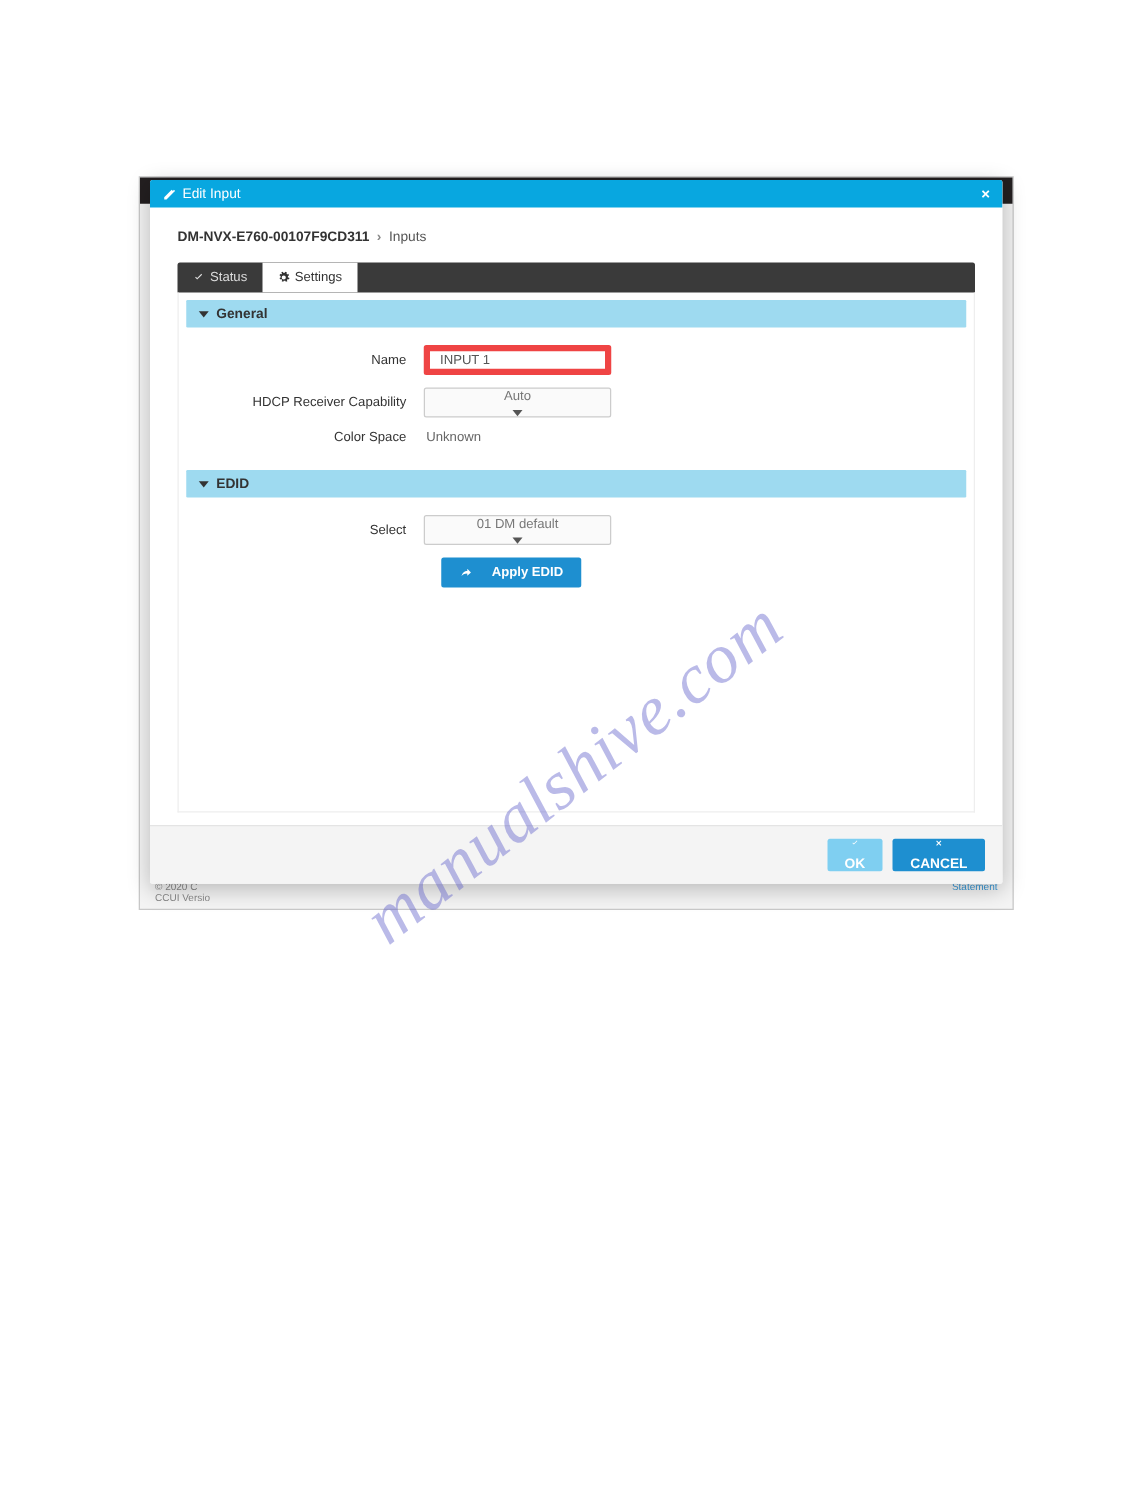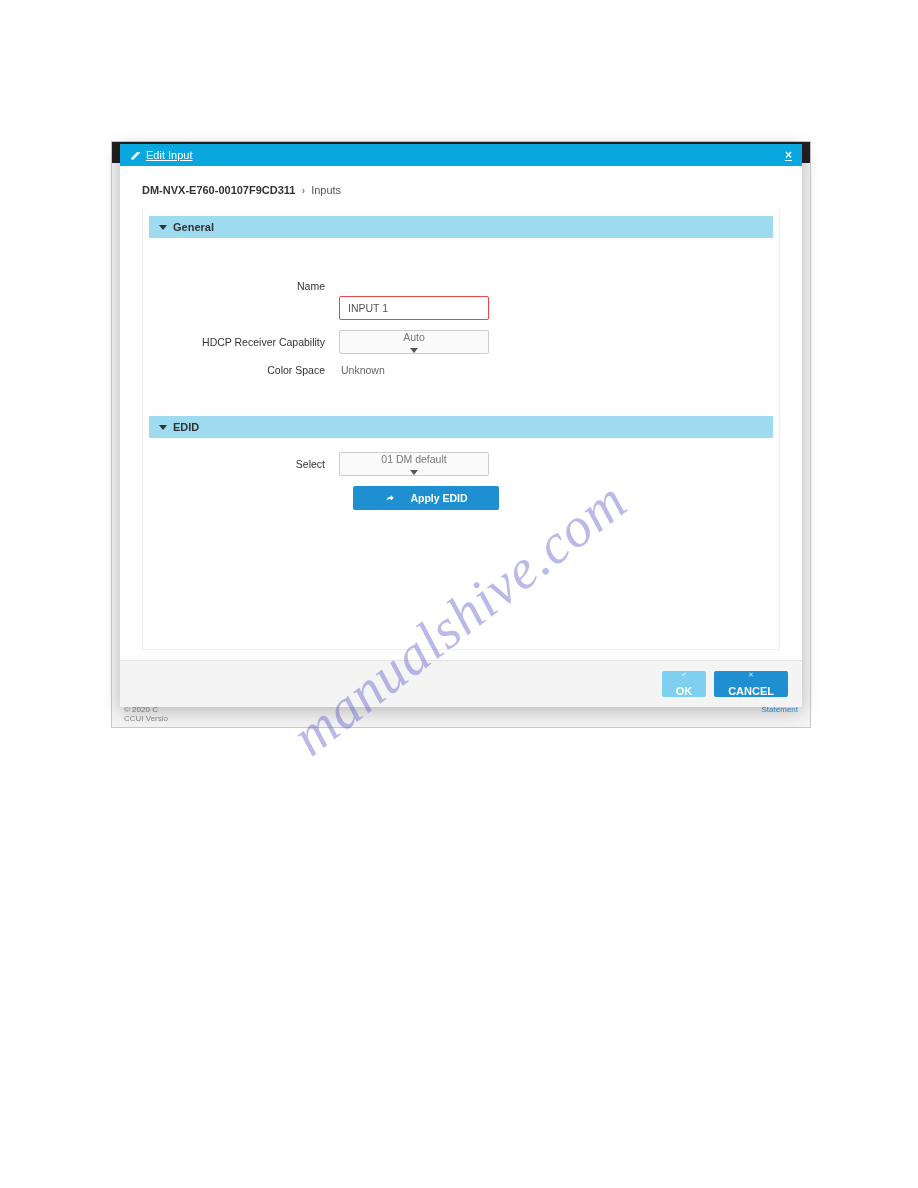--- a/index.html
+++ b/index.html
@@ -18,45 +18,45 @@
   .bg-btn.narrow { width: 20px; color:#fff; font-size:8px; display:flex; align-items:center; justify-content:center;}
   .bg-row2 { margin: 0 14px; height: 22px; background: #3a3a3a; border-radius: 2px; display:flex; align-items:center; padding-left:8px; color:#ccc; font-size:9px; gap:4px;}
   .bg-rows { margin: 10px 14px 0 28px; }
   .bg-item { height: 22px; border: 1px solid #ddd; background: #fff; margin-bottom: 2px; display:flex; align-items:center; padding-left:6px; color:#777; font-size:9px; gap:4px;}
   .bg-item.active { background: #9edaf0; border-color:#9edaf0;}
   .footer-bg { position:absolute; bottom:0; left:0; right:0; padding: 4px 12px; font-size:8px; color:#888; display:flex; justify-content:space-between;}
   .footer-bg .statement { color:#3998d6; }
 
   .modal { position: absolute; left: 8px; top: 2px; right: 8px; bottom: 20px; background: #fff; border-radius: 2px; box-shadow: 0 4px 18px rgba(0,0,0,0.25); display:flex; flex-direction:column; overflow:hidden;}
   .page-wrap-inner { position:relative; width:100%; height:100%;}
-  .modal-header { background: #08a7e0; color:#fff; height: 22px; display:flex; align-items:center; justify-content:space-between; padding:0 10px; font-size:11px;text-decoration:underline;}
+  .modal-header { background: #08a7e0; color:#fff; height: 22px; display:flex; align-items:center; justify-content:space-between; padding:0 10px; font-size:11px;}
   .modal-header-left { display:flex; align-items:center; gap:5px;}
   .modal-close { cursor:pointer; font-size:12px; font-weight:bold;}
   .modal-body { flex:1; padding: 18px 22px 10px 22px; display:flex; flex-direction:column; overflow:hidden;}
   .breadcrumb { font-size: 11px; color:#555; display:flex; align-items:center; gap:6px; margin-bottom:14px;}
   .breadcrumb .device { font-weight:600; color:#333;}
   .breadcrumb .sep { color:#888; font-weight:bold;}
   .tabbar { background:#3a3a3a; height:24px; display:flex; border-radius:2px 2px 0 0; overflow:hidden;}
   .tab { padding: 0 12px; display:flex; align-items:center; gap:4px; font-size:10.5px; cursor:pointer;}
   .tab.inactive { color:#ddd;}
   .tab.active { background:#fff; color:#333;}
   .tab svg { width:10px; height:10px; }
   .scroll-area { flex:1; border:1px solid #eee; border-top:none; padding:6px; overflow-y:auto; position:relative;}
   .scroll-area::-webkit-scrollbar { width:10px; }
   .scroll-area::-webkit-scrollbar-thumb { background:#ccc; border-radius:5px;}
   .section-hdr { background:#9edaf0; color:#333; font-size:11px; padding:5px 10px; display:flex; align-items:center; gap:6px; font-weight:700; border-radius:1px;}
   .caret-down { display:inline-block; width:0; height:0; border-left:4px solid transparent; border-right:4px solid transparent; border-top:5px solid #333;}
-  .form-body { padding: 14px 10px 30px 10px;}
+  .form-body { padding: 14px 10px 10px 10px;}
   .form-row { display:flex; align-items:center; margin-bottom:10px;}
   .form-label { width: 180px; text-align:right; font-size:10.5px; color:#333; padding-right:14px;}
-  .text-input { width:150px; height:24px; border:1px solid #ef4444; border-radius:2px; padding:0 8px; font-size:10.5px; color:#555;margin-top:44px;}
+  .text-input { width:150px; height:24px; border:5px solid #ef4444; border-radius:2px; padding:0 8px; font-size:10.5px; color:#555;}
   .select-box { width:150px; height:24px; border:1px solid #ccc; border-radius:2px; padding:0 8px; font-size:10.5px; color:#777; background:#fafafa; display:flex; align-items:center; justify-content:space-between; cursor:pointer;flex-direction:column;}
   .select-box .sel-caret { width:0; height:0; border-left:4px solid transparent; border-right:4px solid transparent; border-top:5px solid #555;}
   .static-val { font-size:10.5px; color:#666; padding-left:2px;}
-  .apply-btn { width:146px; height:24px; background:#1e8fd0; color:#fff; border:none; border-radius:2px; font-size:10.5px; font-weight:600; display:flex; align-items:center; justify-content:center; gap:14px; cursor:pointer; margin-left:194px;}
+  .apply-btn { width:112px; height:24px; background:#1e8fd0; color:#fff; border:none; border-radius:2px; font-size:10.5px; font-weight:600; display:flex; align-items:center; justify-content:center; gap:14px; cursor:pointer; margin-left:194px;}
   .apply-btn svg { width:12px; height:10px;}
   .modal-footer { background:#f4f4f4; border-top:1px solid #e4e4e4; padding:10px 14px; display:flex; justify-content:flex-end; gap:8px;}
   .ft-btn { height:26px; padding:0 14px; border:none; border-radius:2px; color:#fff; font-size:11px; font-weight:600; display:flex; align-items:center; gap:7px; cursor:pointer;flex-direction:column;}
   .ft-btn.ok { background:#7fcff1;}
   .ft-btn.cancel { background:#1e8fd0;}
   .ft-btn svg { width:10px; height:10px;}
 
   .watermark { position:absolute; left: 50%; top: 52%; transform: translate(-50%,-50%) rotate(-38deg); font-size:56px; color:rgba(90,90,200,0.42); font-family: Georgia, 'Times New Roman', serif; font-style:italic; white-space:nowrap; pointer-events:none; letter-spacing:1px; z-index:50;}
 </style>
 </head>
@@ -135,20 +135,34 @@
       <span class="modal-close">×</span>
     </div>
 
     <div class="modal-body">
       <div class="breadcrumb">
         <span class="device">DM-NVX-E760-00107F9CD311</span>
         <span class="sep">›</span>
         <span>Inputs</span>
       </div>
 
+      <div class="tabbar">
+        <div class="tab inactive">
+          <svg viewBox="0 0 24 24">
+                <path fill="#ddd" d="M9 16l-4-4 1.5-1.5L9 13l8-8L18.5 6.5z"></path>
+              </svg>
+          <span>Status</span>
+        </div>
+        <div class="tab active">
+          <svg viewBox="0 0 24 24">
+                <path fill="#333" d="M12 8a4 4 0 1 0 0 8 4 4 0 0 0 0-8zm9 4l2 1-1 3-2-1a9 9 0 0 1-2 2l1 2-3 1-1-2h-3l-1 2-3-1 1-2a9 9 0 0 1-2-2l-2 1-1-3 2-1v-3l-2-1 1-3 2 1a9 9 0 0 1 2-2L7 2l3-1 1 2h3l1-2 3 1-1 2a9 9 0 0 1 2 2l2-1 1 3-2 1v3z"></path>
+              </svg>
+          <span>Settings</span>
+        </div>
+      </div>
 
       <div class="scroll-area">
 
         <div class="section-hdr">
           <span class="caret-down"></span>
           <span>General</span>
         </div>
         <div class="form-body">
           <div class="form-row">
             <div class="form-label">Name</div>

